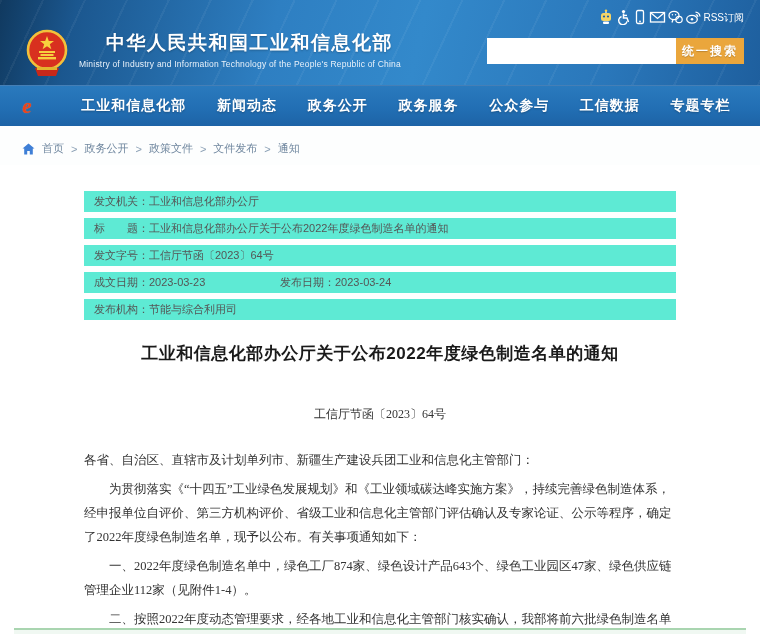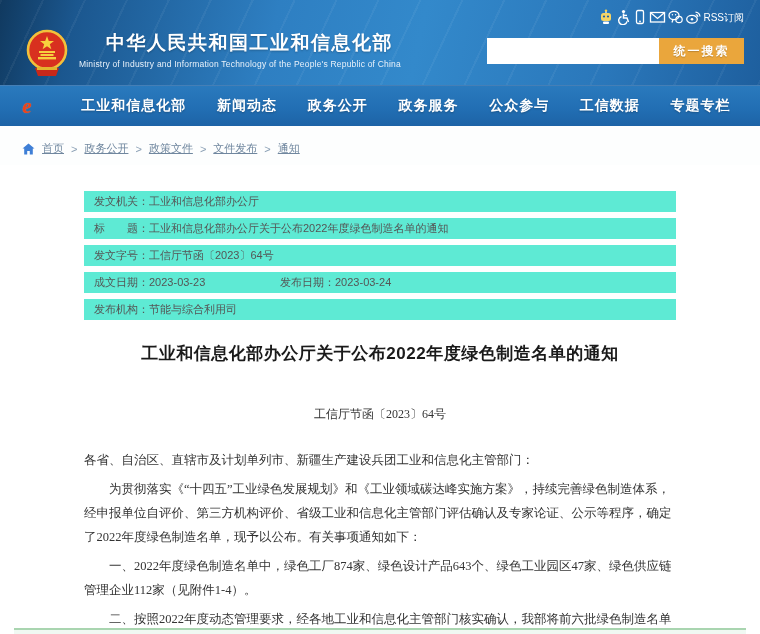--- a/index.html
+++ b/index.html
@@ -38,21 +38,21 @@
   .rss-label { color:#fff; font-size:10px; cursor:pointer; }
   .search-box {
     position:absolute; top:38px; right:16px; z-index:2;
     width:257px; height:26px; display:flex;
   }
   .search-input {
     flex:1; border:none; outline:none; background:#fff;
     font-size:12px; padding:0 8px; color:#333;
   }
   .search-btn {
-    width:85px; border:none; background:#EAA63C; color:#fff;
+    width:68px; border:none; background:#EAA63C; color:#fff;
     font-size:12px; font-weight:bold; letter-spacing:2px; cursor:pointer;
     text-shadow:0 1px 1px rgba(0,0,0,0.2);
   }
   .quick-links {
     position:absolute; top:66px; right:16px; z-index:2; width:258px;
     display:flex; justify-content:space-between;
     font-size:11px; font-weight:bold; color:#fff;
   }
   .quick-links span { cursor:pointer; text-shadow:0 1px 1px rgba(0,0,0,0.2); }
 
@@ -77,21 +77,21 @@
     color:#fff; font-size:14px; font-weight:bold; letter-spacing:1px;
     cursor:pointer; text-shadow:0 1px 2px rgba(0,0,0,0.25);
   }
 
   
   .breadcrumb {
     display:flex; align-items:center; gap:7px;
     padding:15px 0 9px 22px; font-size:11px; color:#70879f;
     background:#fdfefe;
   }
-  .crumb { cursor:pointer;text-decoration:underline; }
+  .crumb { cursor:pointer; }
   .crumb-sep { color:#8ba0b5; }
 
   
   .meta-table { margin:26px 84px 0 84px; }
   .meta-row {
     background:#5eead4; padding:3px 10px; margin-bottom:6px;
     font-size:11px; color:#555; line-height:15px; display:flex;
   }
   .meta-pair { display:flex; }
   .meta-pair.first { width:186px; }

